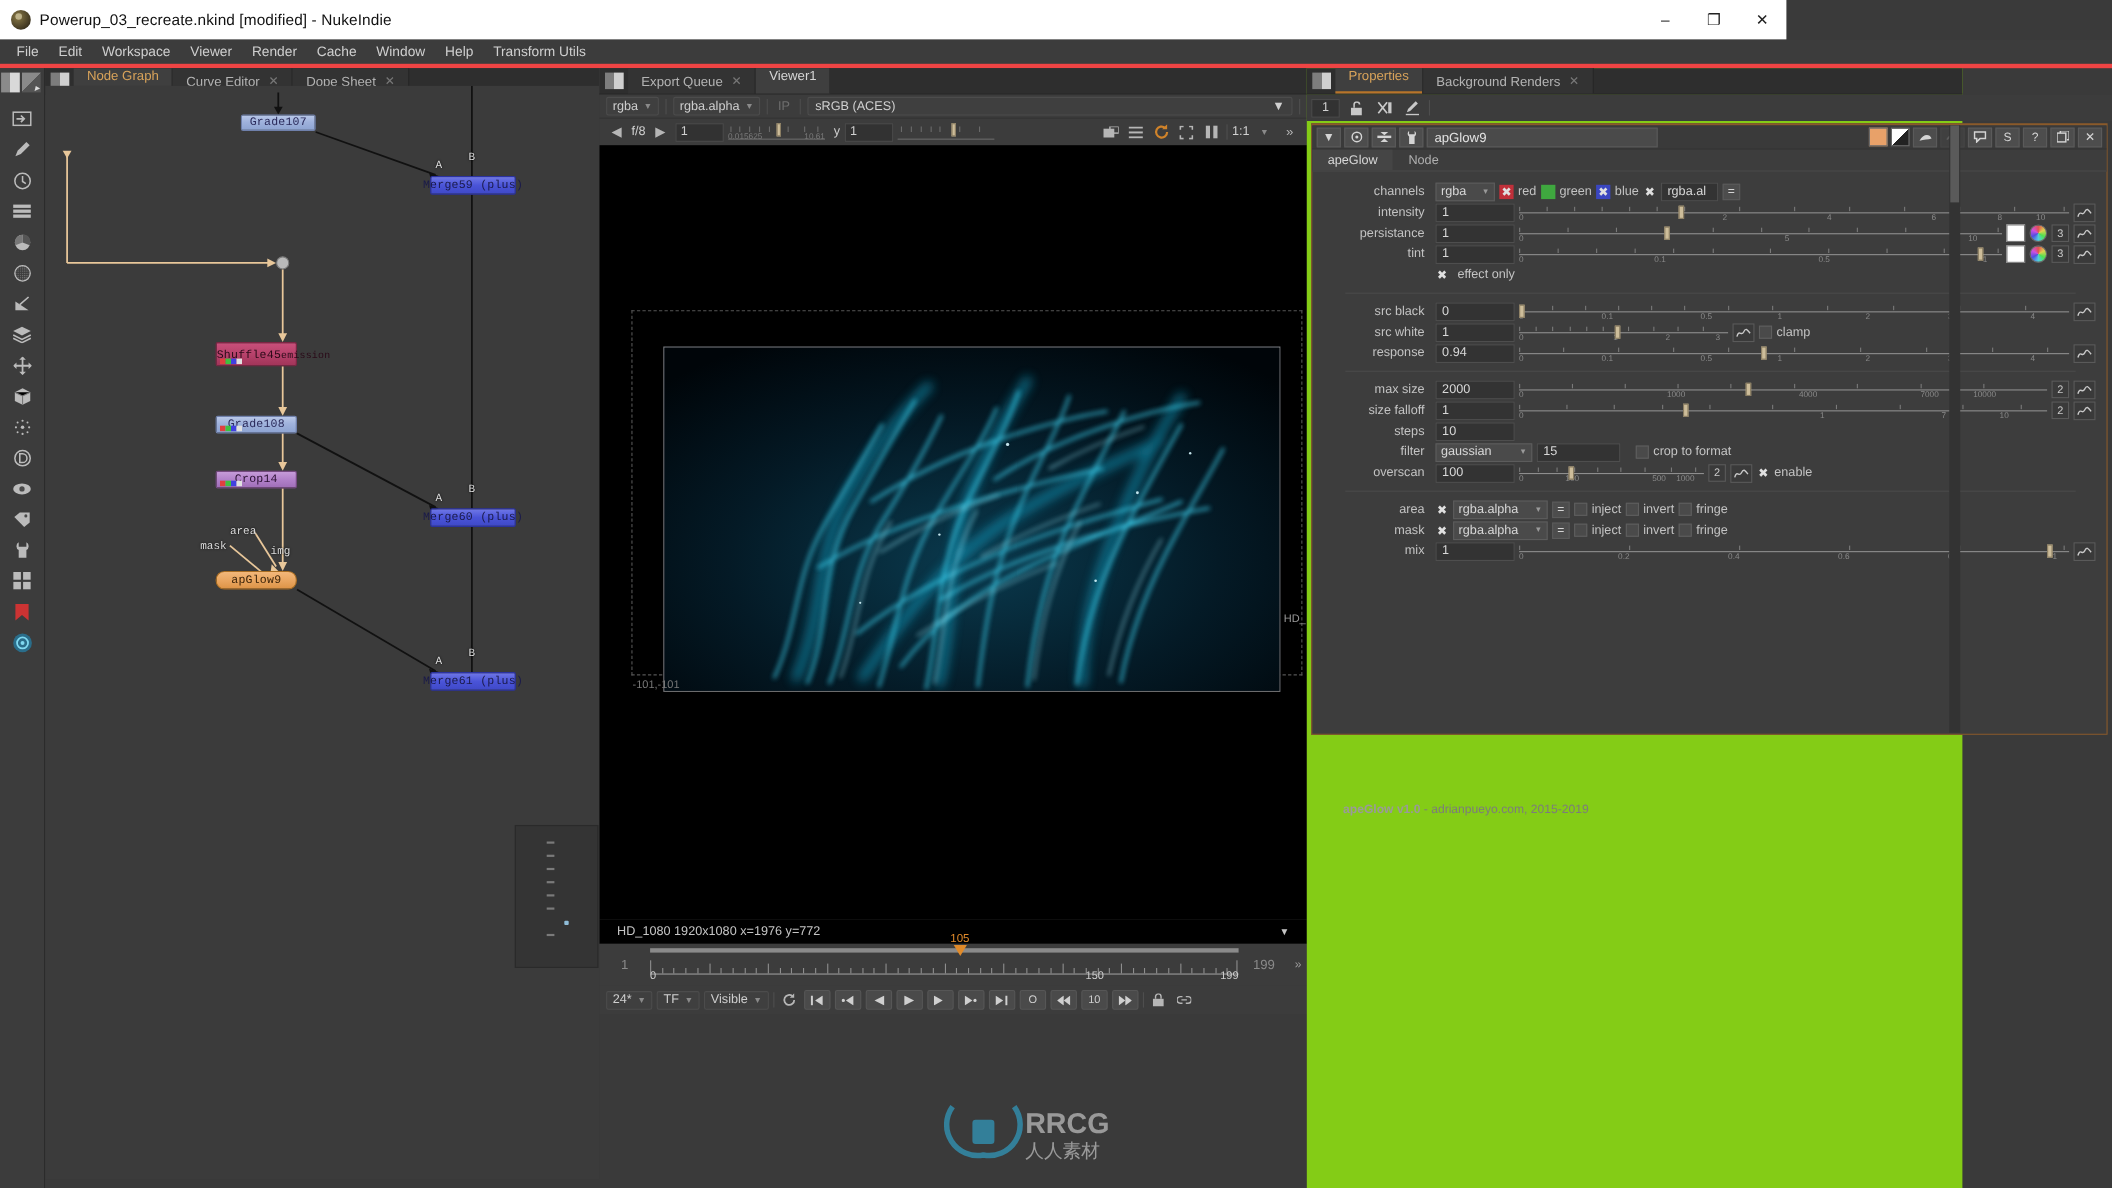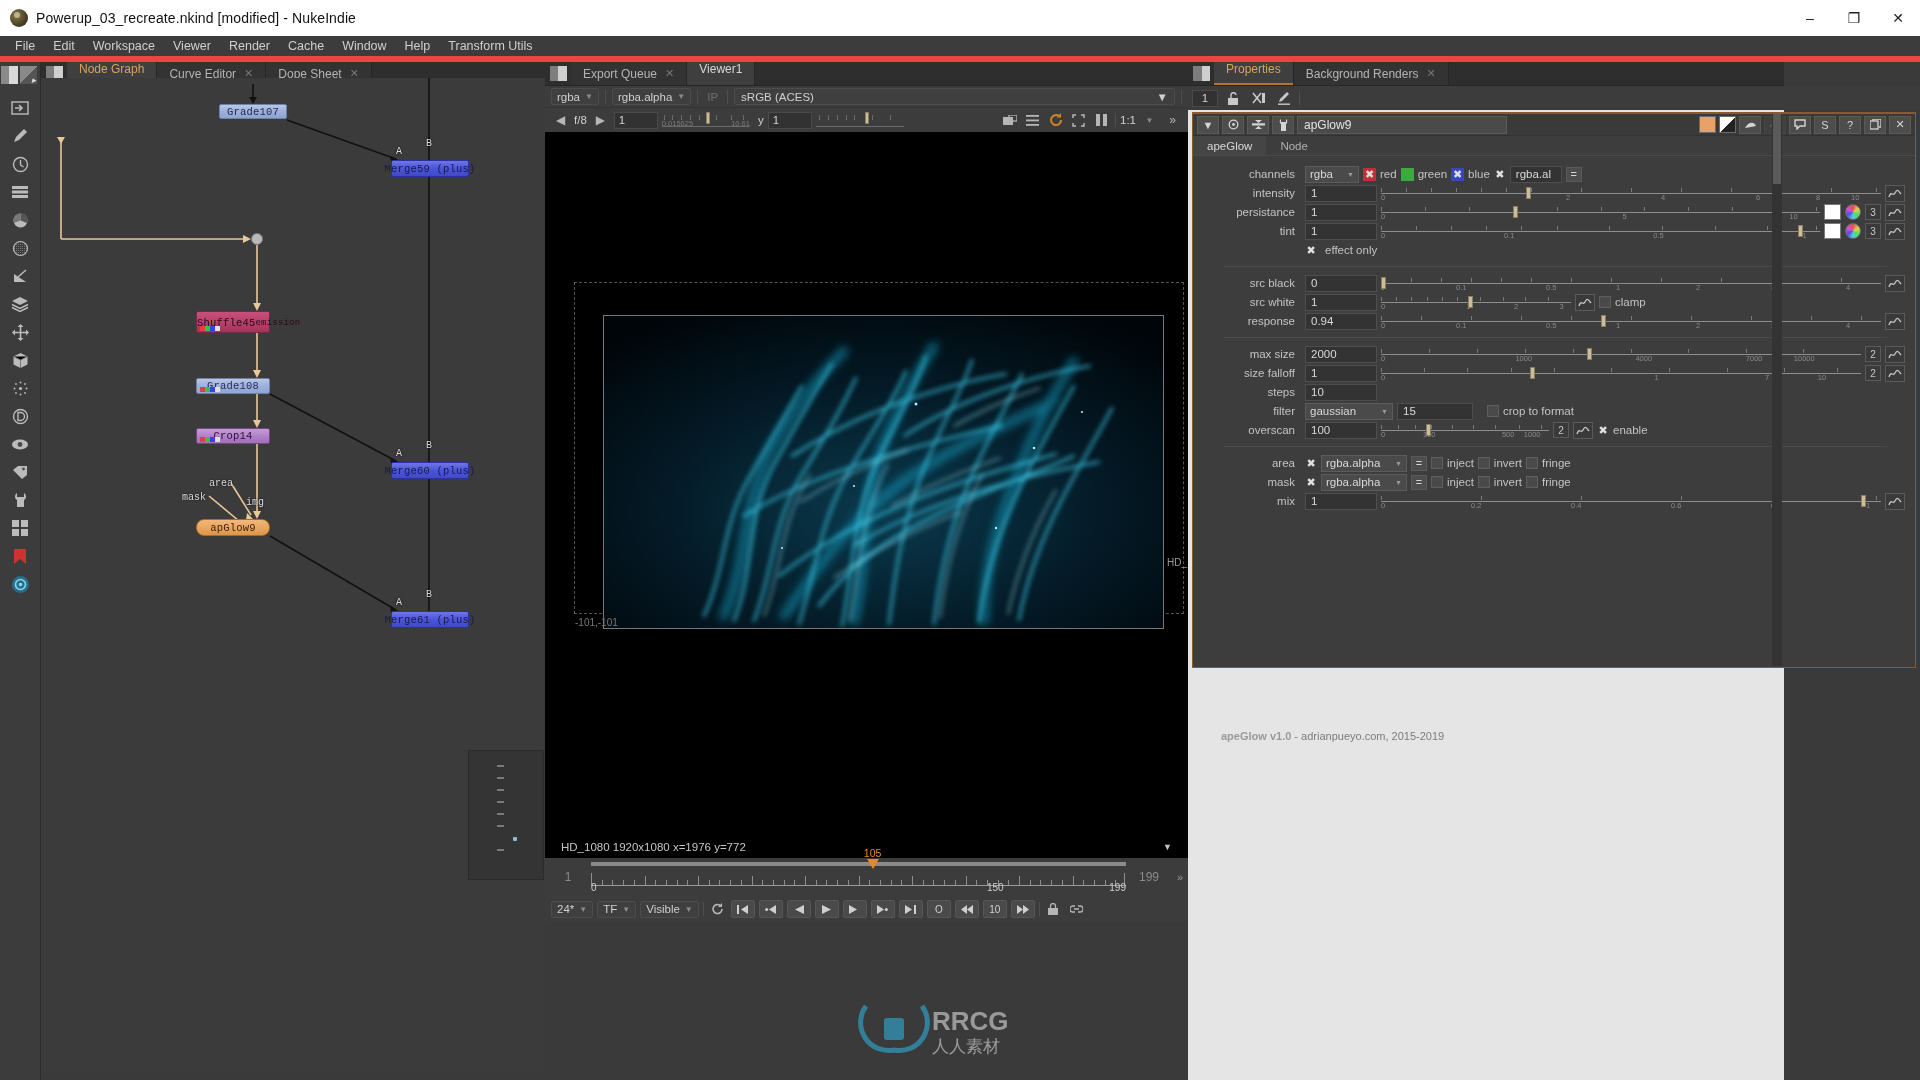--- a/index.html
+++ b/index.html
@@ -7,21 +7,21 @@
     width: 1920px; height: 1080px;
     background: #2b2b2b; overflow: hidden;
     font-family: "Liberation Sans", sans-serif;
     font-size: 12px; color: #c8c8c8;
     -webkit-font-smoothing: antialiased;
   }
   .app { position: relative; width: 1920px; height: 1080px; background: #3a3a3a; }
 
   
   .titlebar {
-    position: absolute; left: 0; top: 0; width: 1920px; height: 36px;
+    position: absolute; left: 0; top: 0; width: 1624px; height: 36px;
     background: #ffffff; display: flex; align-items: center;
   }
   .titlebar .tb-icon {
     width: 18px; height: 18px; margin-left: 10px; margin-right: 8px;
     border-radius: 50%;
     background: radial-gradient(circle at 35% 35%, #8a7a46 0%, #4a4026 60%, #211c10 100%);
     position: relative;
   }
   .titlebar .tb-icon::after {
     content: ""; position: absolute; left: 4px; top: 3px; width: 6px; height: 6px;
@@ -31,21 +31,21 @@
   .win-buttons { margin-left: auto; display: flex; height: 36px; }
   .win-btn {
     width: 44px; height: 36px; display: flex; align-items: center; justify-content: center;
     color: #222; font-size: 14px;
   }
 
   
   .menubar {
     position: absolute; left: 0; top: 36px; width: 1920px; height: 26px;
     background: #3c3c3c; display: flex; align-items: center; padding-left: 6px;
-    border-bottom: 6px solid #ef4444;
+    border-bottom: 4px solid #ef4444;
   }
   .menu-item { padding: 3px 9px; color: #cfcfcf; font-size: 12.5px; }
 
   
   .left-toolbar {
     position: absolute; left: 0; top: 62px; width: 41px; height: 1018px;
     background: #3c3c3c; border-right: 1px solid #2b2b2b;
     display: flex; flex-direction: column; align-items: center; padding-top: 4px;
   }
   .lt-head { width: 38px; height: 22px; display: flex; gap: 2px; margin-bottom: 6px; }
@@ -213,21 +213,21 @@
     position: absolute; left: 0; top: 834px; width: 643px; height: 26px;
     background: #3c3c3c; display: flex; align-items: center; gap: 4px; padding: 0 6px;
   }
   .tp-btn {
     min-width: 24px; height: 18px; background: #4a4a4a; border: 1px solid #565656;
     border-radius: 2px; display: flex; align-items: center; justify-content: center;
     color: #cfcfcf; font-size: 10px; padding: 0 4px;
   }
 
   
-  .props { left: 1188px; top: 62px; width: 596px; height: 1018px; background: #e5e5e5; }
+  .props { left: 1188px; top: 62px; width: 596px; height: 1018px; background: #84cc16; }
   .props-toolbar {
     position: absolute; left: 0; top: 24px; width: 732px; height: 24px;
     background: #3c3c3c; display: flex; align-items: center; gap: 6px; padding: 0 4px;
   }
   .props-body {
     position: absolute; left: 4px; top: 50px; width: 724px; height: 556px;
     background: #3d3d3d; border: 1px solid #8a5a2a; border-top: 2px solid #8a5a2a;
   }
   .node-header {
     height: 22px; background: #3a3a3a; display: flex; align-items: center; gap: 3px;

